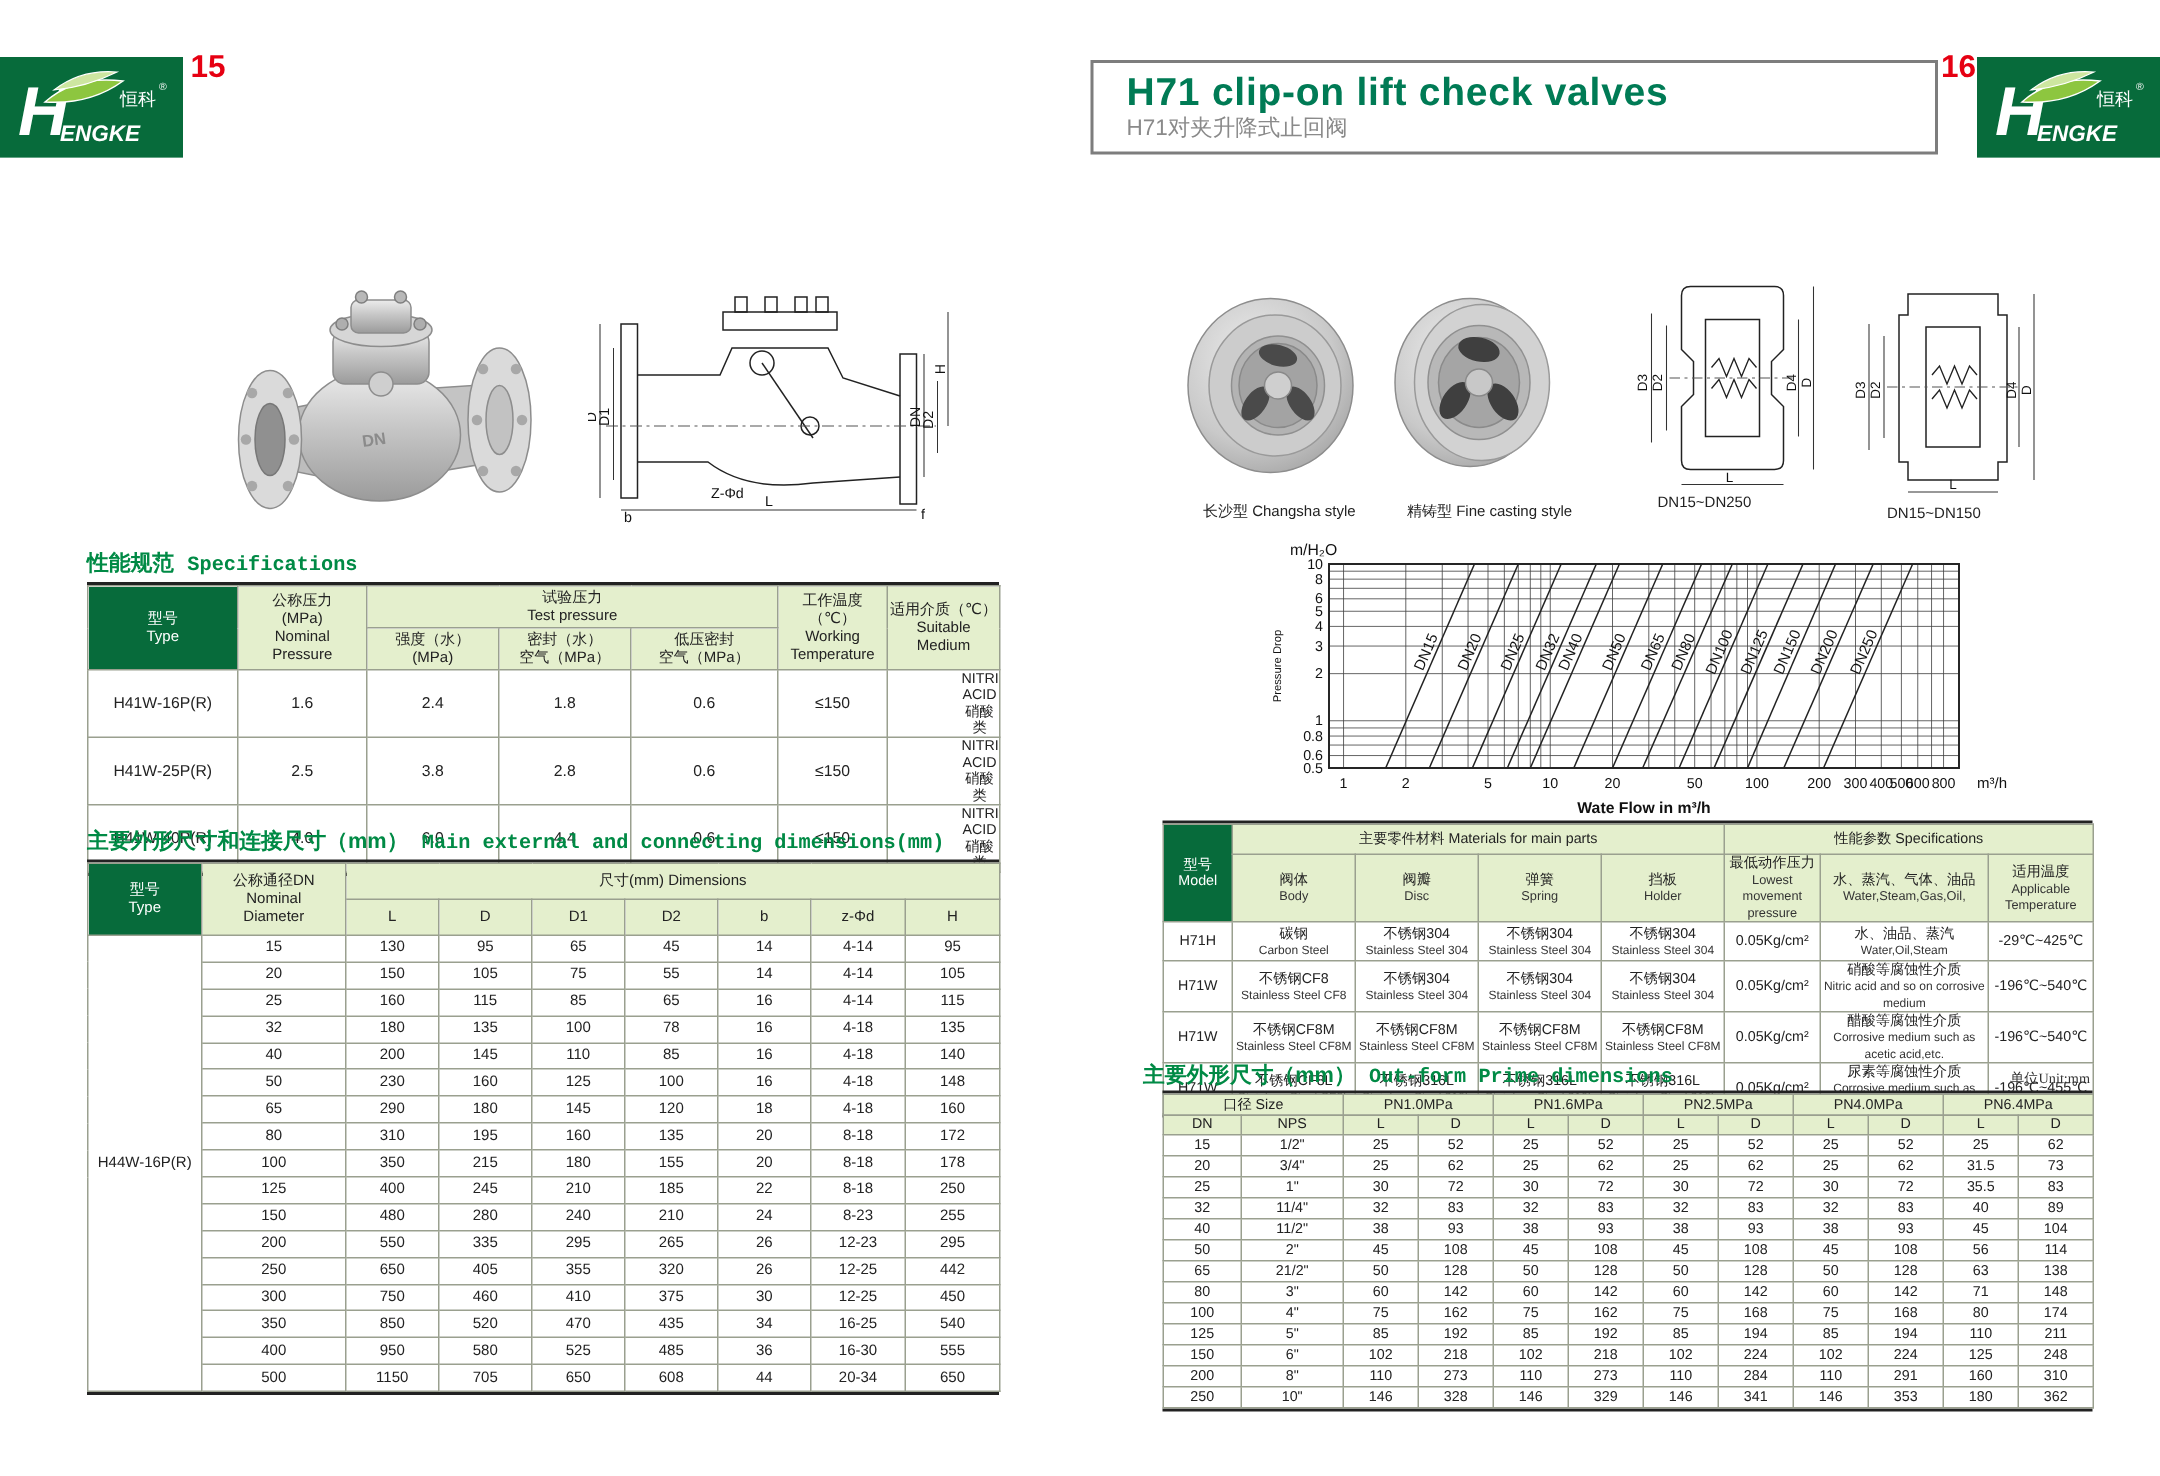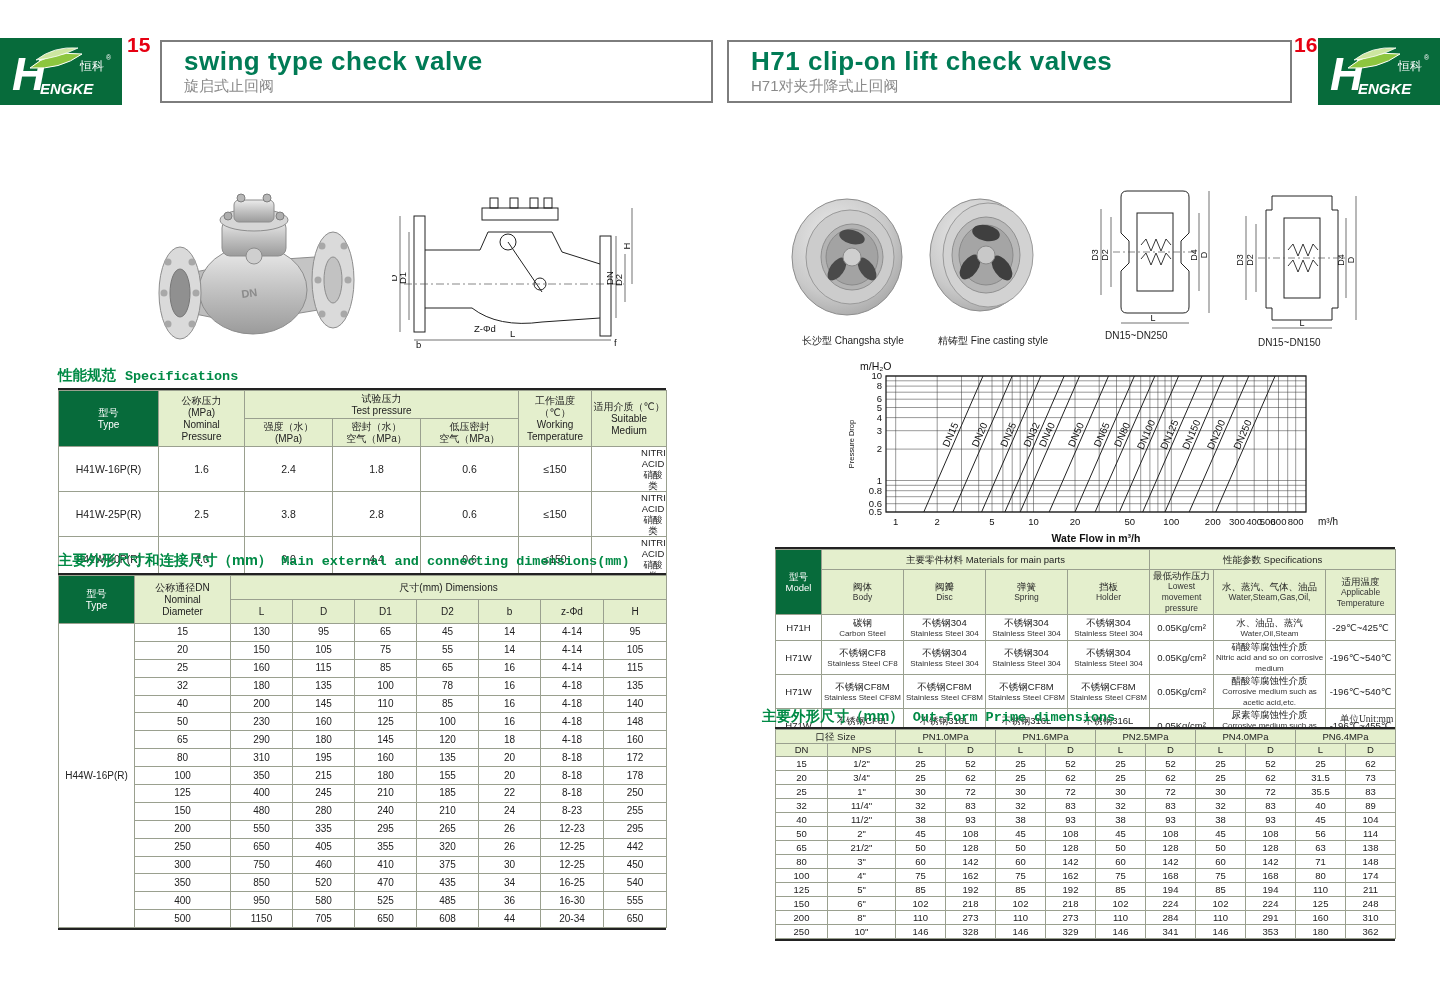--- a/index.html
+++ b/index.html
@@ -59,24 +59,20 @@
       <rect width="122" height="67" fill="#076b3b"></rect>
       <text x="12" y="52" font-size="46" font-weight="bold" font-style="italic" fill="#ffffff" font-family="Liberation Serif, serif">H</text>
       <path d="M30,30 Q50,12 82,16 Q60,32 30,30 Z" fill="#8dc63f" stroke="#ffffff" stroke-width="1"></path>
       <path d="M36,22 Q54,8 78,10 Q58,20 36,22 Z" fill="#cde6a0" stroke="#ffffff" stroke-width="0.8"></path>
       <text x="80" y="32" font-size="12" fill="#ffffff">恒科</text>
       <text x="106" y="22" font-size="7" fill="#ffffff">®</text>
       <text x="40" y="56" font-size="15" font-weight="bold" font-style="italic" fill="#ffffff">ENGKE</text>
     </svg>
   </div>
   <div class="abs pagenum" style="left:127px;top:33px;">15</div>
-  <div class="abs titlebox" style="left:160px;top:40px;width:553px;height:63px;">
-    <div class="t">swing type check valve</div>
-    <div class="s">旋启式止回阀</div>
-  </div>
   <div class="abs titlebox" style="left:727px;top:40px;width:565px;height:63px;">
     <div class="t">H71 clip-on lift check valves</div>
     <div class="s">H71对夹升降式止回阀</div>
   </div>
   <div class="abs pagenum" style="left:1294px;top:33px;">16</div>
   <div class="abs logo-block" style="left:1318px;top:38px;">
     <svg width="122" height="67" viewBox="0 0 122 67">
       <rect width="122" height="67" fill="#076b3b"></rect>
       <text x="12" y="52" font-size="46" font-weight="bold" font-style="italic" fill="#ffffff" font-family="Liberation Serif, serif">H</text>
       <path d="M30,30 Q50,12 82,16 Q60,32 30,30 Z" fill="#8dc63f" stroke="#ffffff" stroke-width="1"></path>

